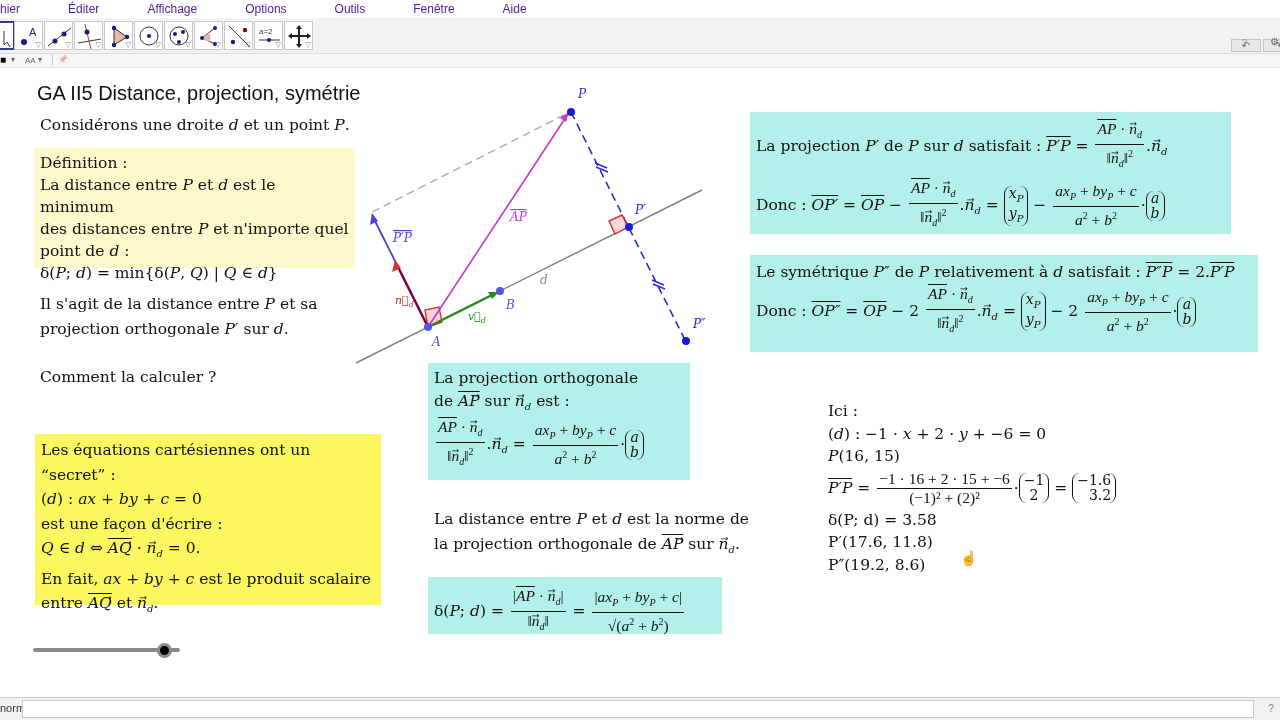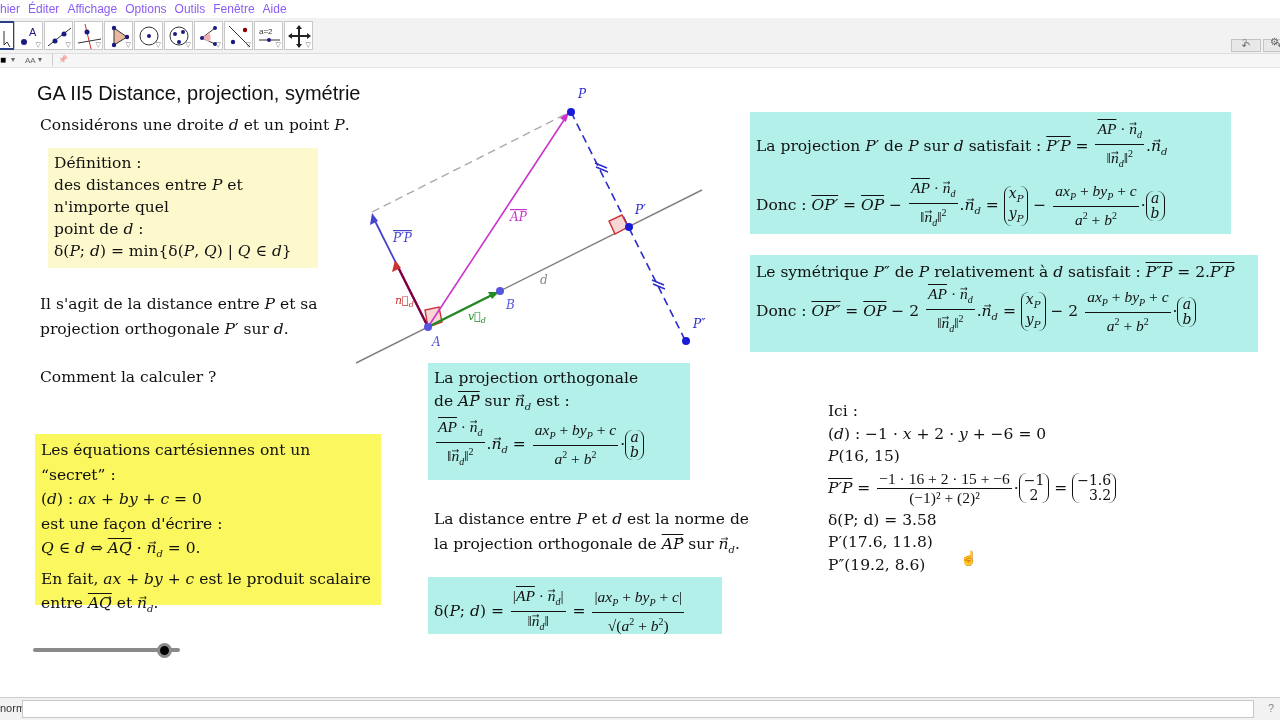--- a/index.html
+++ b/index.html
@@ -1,17 +1,17 @@
 <!DOCTYPE html>
 <html><head>
 <meta charset="utf-8">
 <style>
   * { box-sizing: border-box; margin: 0; padding: 0; }
   html, body { width: 1280px; height: 720px; overflow: hidden; background: #fff; font-family: "Liberation Sans", sans-serif; }
-  .menubar { position: absolute; left: 0; top: 0; width: 1280px; height: 18px; background: #fff; font-size: 12px; color: #8b5cf6; display: flex; align-items: center; }
+  .menubar { position: absolute; left: 0; top: 0; width: 1280px; height: 18px; background: #fff; font-size: 12px; color: #4c1d95; display: flex; align-items: center; gap: 40px; }
   .menubar span { margin-right: 8px; }
   .toolbar { position: absolute; left: 0; top: 18px; width: 1280px; height: 36px; background: #f2f2f2; border-bottom: 1px solid #ddd; }
   .tool { position: absolute; top: 3px; width: 29px; height: 29px; background: #fff; border: 1px solid #c8c8c8; }
   .tool.sel { border: 2px solid #2a3e8c; }
   .tool svg { position: absolute; left: 0; top: 0; }
   .tool .tri { position: absolute; right: 1px; bottom: 1px; font-size: 7px; color: #777; line-height: 7px; }
   .styleBar { position: absolute; left: 0; top: 54px; width: 1280px; height: 14px; background: #f6f6f6; border-bottom: 1px solid #e4e4e4; font-size: 8px; color: #666; }
   .undo { position: absolute; top: 21px; width: 30px; height: 13px; background: #e8e8e8; border: 1px solid #c4c4c4; font-size: 10px; color: #666; text-align: center; line-height: 11px; }
   .canvas { position: absolute; left: 0; top: 69px; width: 1280px; height: 628px; background: #fff; }
   .title { position: absolute; left: 37px; top: 82px; font-size: 20px; color: #111; font-family: "Liberation Sans", sans-serif; }
@@ -151,22 +151,23 @@
   <span style="position:absolute;left:52px;top:0;width:1px;height:12px;background:#ccc;"></span>
   <span style="position:absolute;left:58px;top:1px;opacity:0.4;font-size:8px;">📌</span>
 </div>
 
 <div class="canvas"></div>
 
 <div class="title">GA II5 Distance, projection, symétrie</div>
 
 <div class="plain tex" style="left:40px;top:114px;">Considérons une droite <i>d</i> et un point <i>P</i>.</div>
 
-<div class="box yellowLight tex" style="left:48px;top:148px;width:270px;height:120px;">
+<div class="box yellowLight tex" style="left:34px;top:148px;width:321px;height:120px;">
   <div>Définition :</div>
+  <div>La distance entre <i>P</i> et <i>d</i> est le minimum</div>
   <div>des distances entre <i>P</i> et n'importe quel</div>
   <div>point de <i>d</i> :</div>
   <div>δ(<i>P</i>; <i>d</i>) = min{δ(<i>P</i>, <i>Q</i>) | <i>Q</i> ∈ <i>d</i>}</div>
 </div>
 
 <div class="plain tex" style="left:40px;top:292px;line-height:25px;">
   <div>Il s'agit de la distance entre <i>P</i> et sa</div>
   <div>projection orthogonale <i>P</i>′ sur <i>d</i>.</div>
 </div>
 

